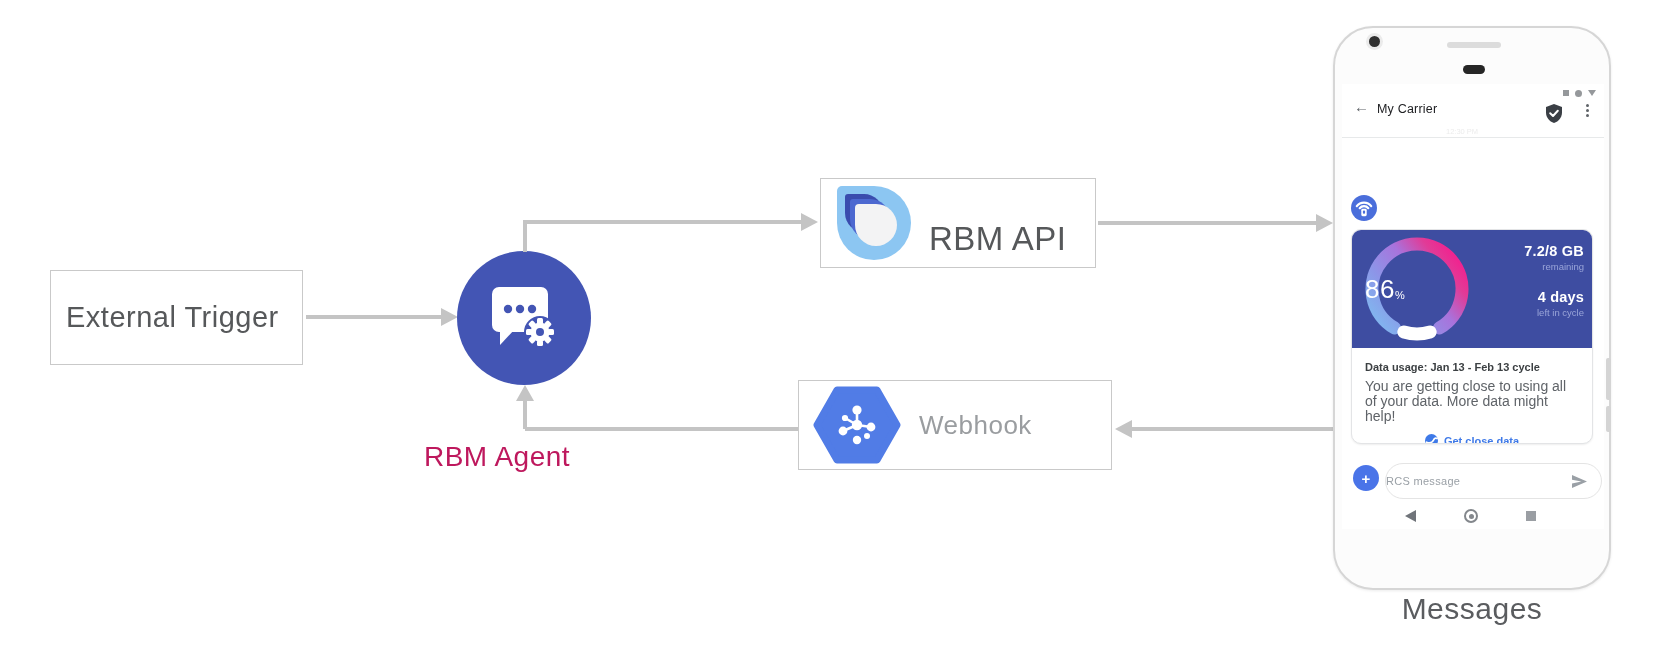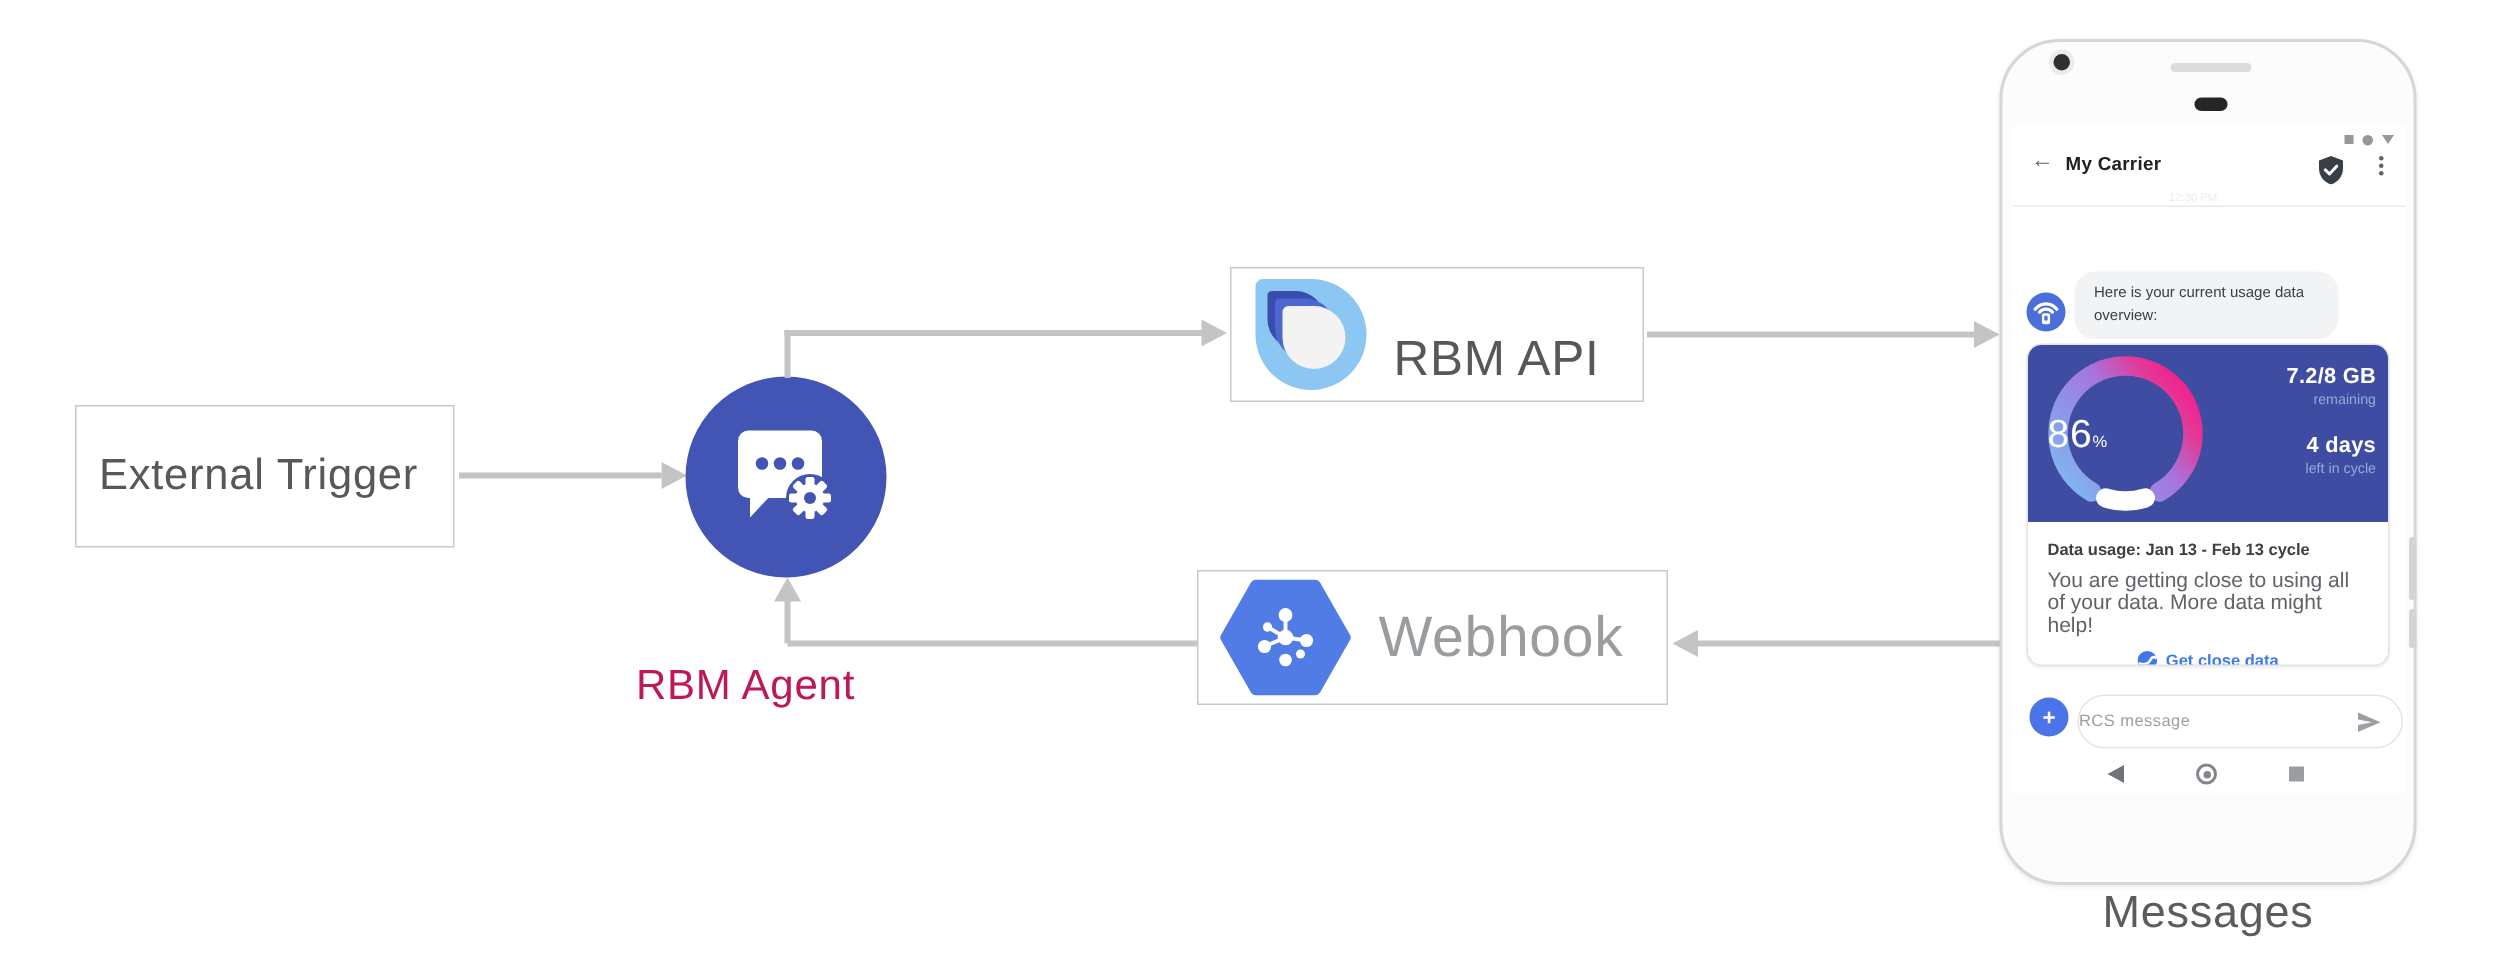--- a/index.html
+++ b/index.html
@@ -12,21 +12,21 @@
 
   
   .dg-box { border:1px solid #c9c9c9; background:#fff; display:flex; align-items:center; }
   .et-box { left:50px; top:270px; width:253px; height:95px; padding-left:15px; }
   .et-label { font-size:29px; font-weight:300; color:#56585a; letter-spacing:.5px; }
 
   .api-box { left:820px; top:178px; width:276px; height:90px; padding-left:16px; }
   .api-label { font-size:33px; font-weight:300; color:#56585a; margin-left:18px; letter-spacing:.5px;margin-top:31px; }
 
   .wh-box { left:798px; top:380px; width:314px; height:90px; padding-left:14px; }
-  .wh-label { font-size:38px; font-weight:300; color:#9a9da0; margin-left:18px; letter-spacing:.5px; }
+  .wh-label { font-size:26px; font-weight:300; color:#9a9da0; margin-left:18px; letter-spacing:.5px; }
 
   
   .rbm-logo { position:relative; width:74px; height:74px; flex:0 0 74px; }
   .drop { position:absolute; }
   .drop-outer { left:0; top:0; width:74px; height:74px; background:#8cc6f2; border-radius:5px 50% 50% 50%; }
   .drop-indigo { left:8px; top:8px; width:38px; height:38px; background:#3a4cae; border-radius:3px 50% 50% 50%; }
   .drop-mid { left:13px; top:13px; width:40px; height:40px; background:#4c68d0; border-radius:3px 50% 50% 50%; }
   .drop-white { left:18px; top:18px; width:42px; height:42px; background:#f3f3f4; border-radius:4px 50% 50% 50%; }
 
   
@@ -51,21 +51,21 @@
   .side-btn { position:absolute; background:#d4d4d4; border-radius:2px; }
 
   .screen { position:absolute; left:7px; top:56px; width:262px; height:445px; background:#ffffff; overflow:hidden; }
 
   .status-row { position:absolute; top:4px; right:8px; display:flex; align-items:center; gap:6px; height:10px; }
   .st-square { width:6px; height:6px; background:#95989b; }
   .st-dot { width:7px; height:7px; border-radius:50%; background:#95989b; }
   .st-tri { width:0; height:0; border-left:4.5px solid transparent; border-right:4.5px solid transparent; border-top:6px solid #95989b; }
 
   .hdr-back { position:absolute; left:12px; top:15px; font-size:15px; color:#5f6368; line-height:16px; }
-  .hdr-title { position:absolute; left:35px; top:18px; font-size:12.5px; font-weight:bold; color:#202124; letter-spacing:.2px; }
+  .hdr-title { position:absolute; left:35px; top:18px; font-size:12.5px; font-weight:normal; color:#202124; letter-spacing:.2px; }
   .hdr-shield { position:absolute; left:204px; top:20px; }
   .hdr-kebab { position:absolute; left:244px; top:20px; display:flex; flex-direction:column; gap:2px; }
   .hdr-kebab i { width:3px; height:3px; border-radius:50%; background:#5f6368; }
   .hdr-divider { position:absolute; left:0; top:53px; width:100%; height:1px; background:#e7e9ea; }
   .faint-ts { position:absolute; left:104px; top:43px; font-size:7.5px; color:#ececec; }
 
   .avatar { position:absolute; left:9px; top:111px; width:26px; height:26px; border-radius:50%; background:#4a6edb;
     display:flex; align-items:center; justify-content:center; }
   .bubble { position:absolute; left:41px; top:97px; width:176px; min-height:44px; background:#f1f3f4;
     border-radius:14px; padding:8px 13px; font-size:10px; line-height:14.5px; color:#3c4043; }
@@ -220,21 +220,20 @@
     <div class="faint-ts">12:30 PM</div>
 
     <div class="avatar">
       <svg width="26" height="26" viewBox="0 0 26 26">
         <path d="M5.8 11.2 A 9 9 0 0 1 20.2 11.2" stroke="#ffffff" stroke-width="2.2" fill="none" stroke-linecap="round"></path>
         <path d="M8.7 13.2 A 5.5 5.5 0 0 1 17.3 13.2" stroke="#ffffff" stroke-width="2.2" fill="none" stroke-linecap="round"></path>
         <rect x="10.3" y="13.8" width="5.4" height="7.4" rx="1.4" fill="#ffffff"></rect>
         <rect x="11.9" y="15.4" width="2.2" height="3.4" rx="1" fill="#4a6edb"></rect>
       </svg>
     </div>
-    <div class="bubble">Here is your current usage data overview:</div>
 
     <div class="card">
       <div class="card-blue">
         <div class="gauge-wrap">
           <svg width="104" height="104" viewBox="0 0 104 104">
             <defs>
               <linearGradient id="gaugeGrad" gradientUnits="userSpaceOnUse" x1="10" y1="94" x2="96" y2="28">
                 <stop offset="0" stop-color="#7fbcf0"></stop>
                 <stop offset="0.32" stop-color="#8c96e8"></stop>
                 <stop offset="0.62" stop-color="#a873dc"></stop>

